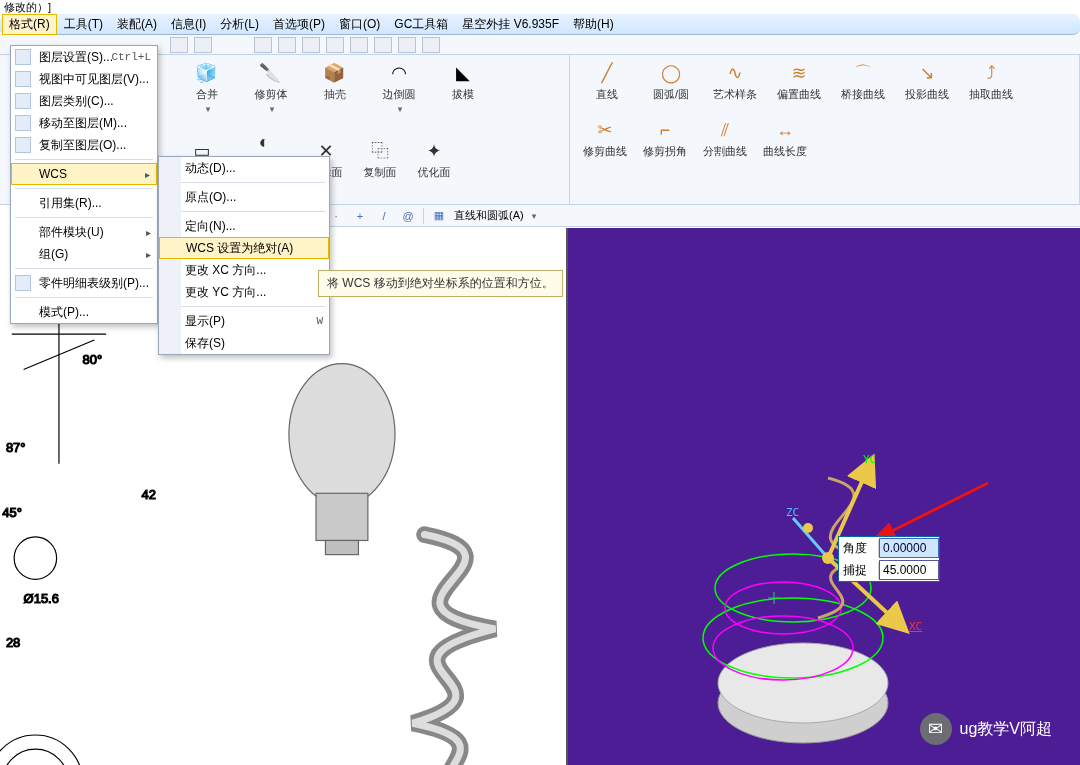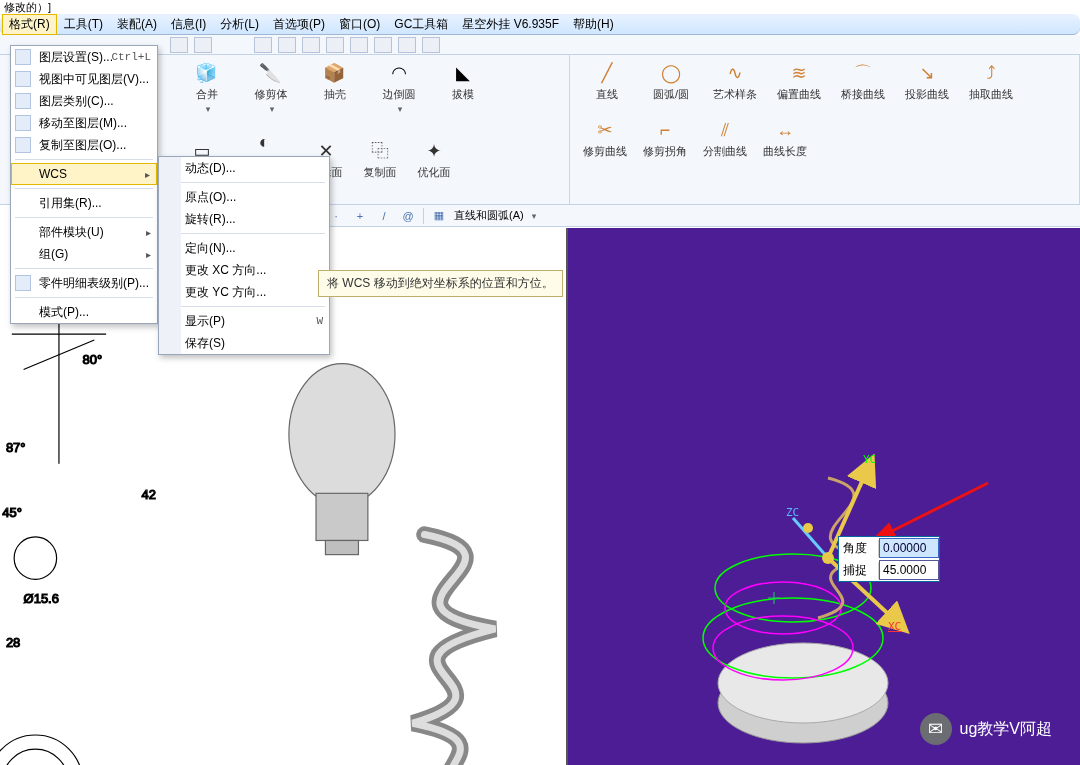--- a/index.html
+++ b/index.html
@@ -281,26 +281,26 @@
 
 <div class="dropdown dd-sub">
   <div class="strip"></div>
   <div class="dd-row">
       <span>动态(D)...</span>
     </div>
   <div class="dd-sep"></div>
   <div class="dd-row">
       <span>原点(O)...</span>
     </div>
-  <div class="dd-row">
-      <span>旋转(R)...</span>
-    </div>
   <div class="dd-sep"></div>
   <div class="dd-row">
       <span>定向(N)...</span>
+    </div>
+  <div class="dd-row hover">
+      <span>WCS 设置为绝对(A)</span>
     </div>
   <div class="dd-row">
       <span>更改 XC 方向...</span>
     </div>
   <div class="dd-row">
       <span>更改 YC 方向...</span>
     </div>
   <div class="dd-sep"></div>
   <div class="dd-row">
       <span>显示(P)</span>
@@ -383,21 +383,21 @@
       <circle cx="260" cy="330" r="6" fill="#e9c84a"></circle>
       <circle cx="240" cy="300" r="5" fill="#e9c84a"></circle>
       <circle cx="310" cy="320" r="5" fill="#e9c84a"></circle>
 
       <g stroke="#2c6" stroke-width="1">
         <line x1="200" y1="370" x2="212" y2="370"></line>
           <line x1="206" y1="364" x2="206" y2="376"></line>
       </g>
     </svg>
     <span class="axis-label yc" style="left:295px; top:225px;">YC</span>
-    <span class="axis-label xc" style="left:320px; top:392px;text-decoration:underline;">XC</span>
+    <span class="axis-label xc" style="left:341px; top:392px;text-decoration:underline;">XC</span>
     <span class="axis-label zc" style="left:218px; top:278px;">ZC</span>
 
     
     <svg class="red-arrow" style="left:300px; top:245px; width:130px; height:80px;">
       <defs>
           <marker id="ah2" markerWidth="10" markerHeight="10" refX="2" refY="3" orient="auto">
             <path d="M0,0 L0,6 L9,3 z" fill="#e11"></path>
           </marker>
         </defs>
       <line x1="120" y1="10" x2="20" y2="60" stroke="#e11" stroke-width="3" marker-end="url(#ah2)"></line>

